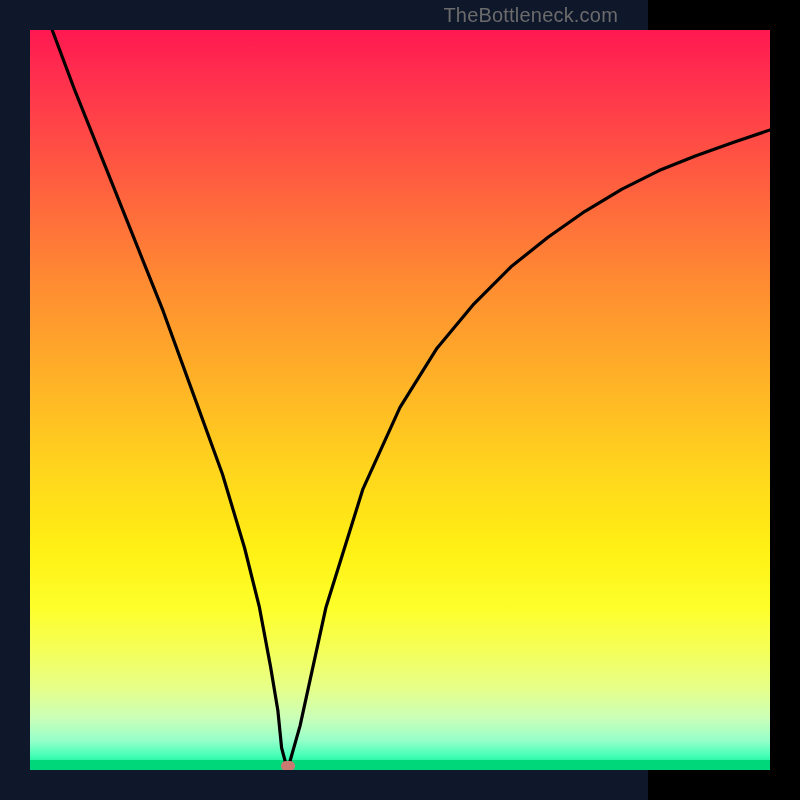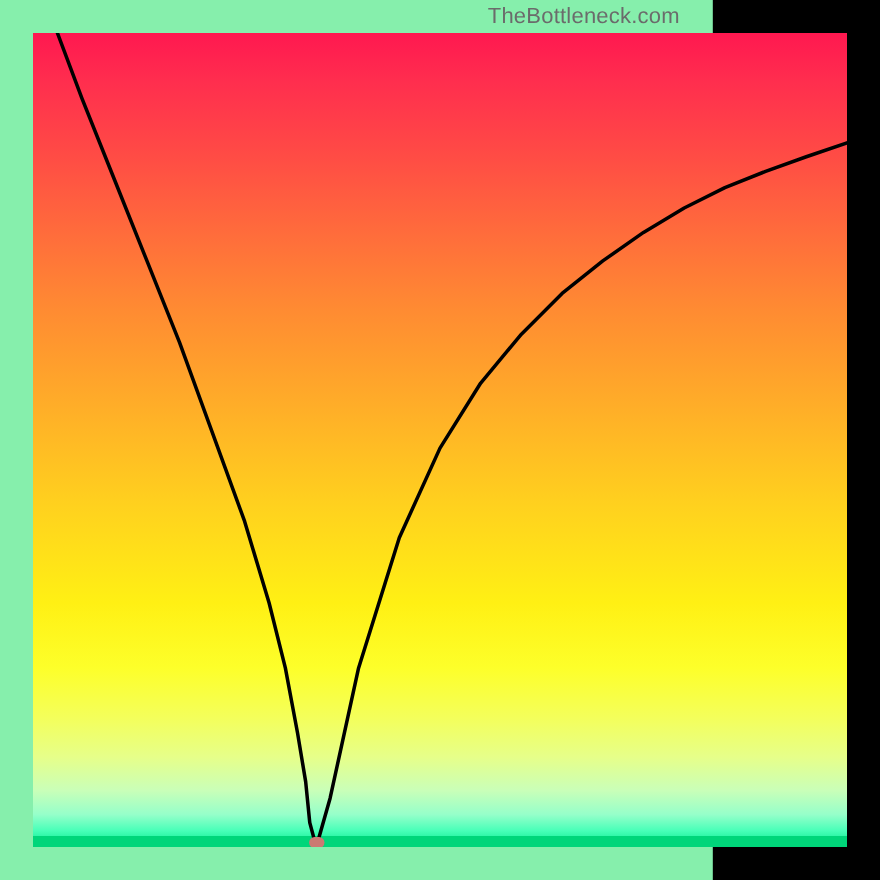--- a/index.html
+++ b/index.html
@@ -1,21 +1,21 @@
 <!DOCTYPE html>
 <html><head>
 <meta charset="utf-8">
 <style>
   * { margin: 0; padding: 0; box-sizing: border-box; }
   html, body { width: 800px; height: 800px; overflow: hidden; background: #000; }
   .container {
     position: relative;
     width: 648px;
     height: 800px;
-    background: #86efac;
+    background: #0f172a;
   }
   .watermark {
     position: absolute;
     top: 4px;
     right: 30px;
     font-family: Arial, sans-serif;
     font-size: 20px;
     color: #6b6b6b;
     font-weight: 500;
     letter-spacing: 0.2px;

